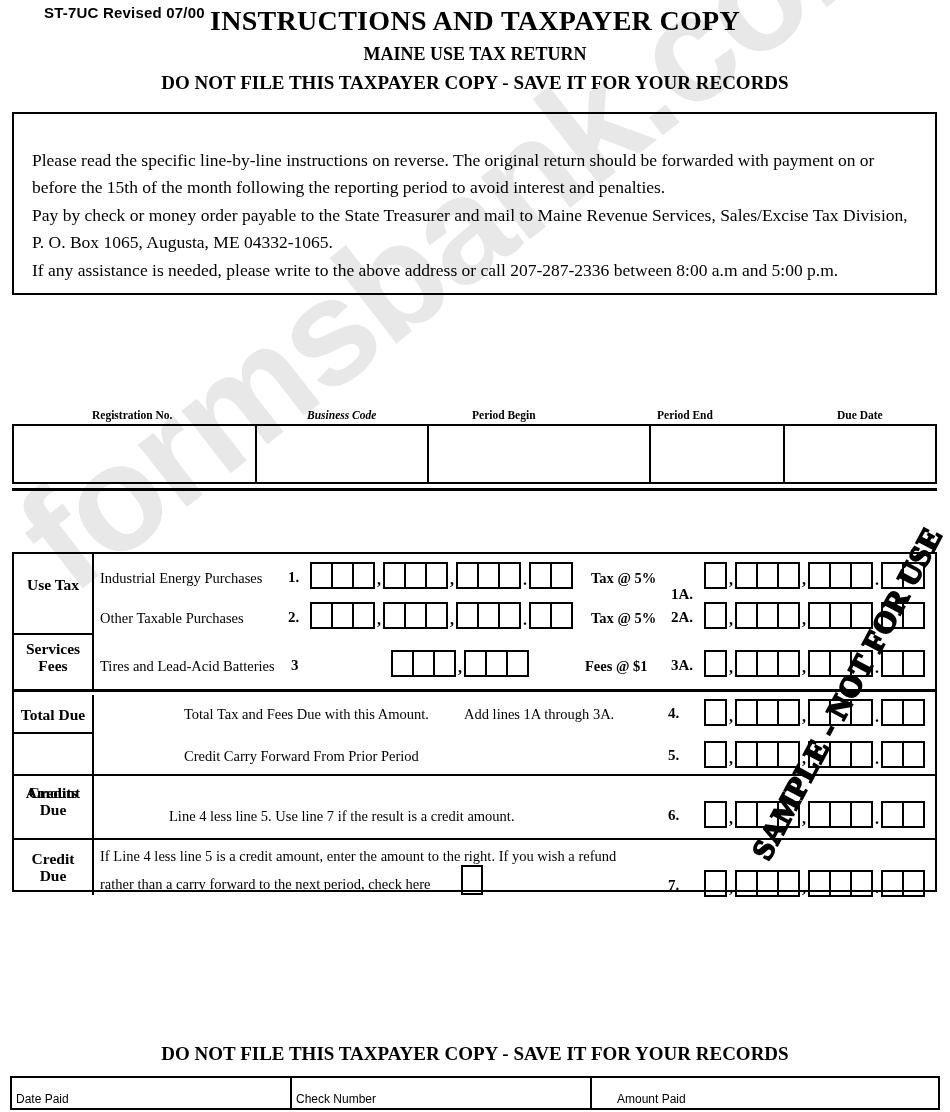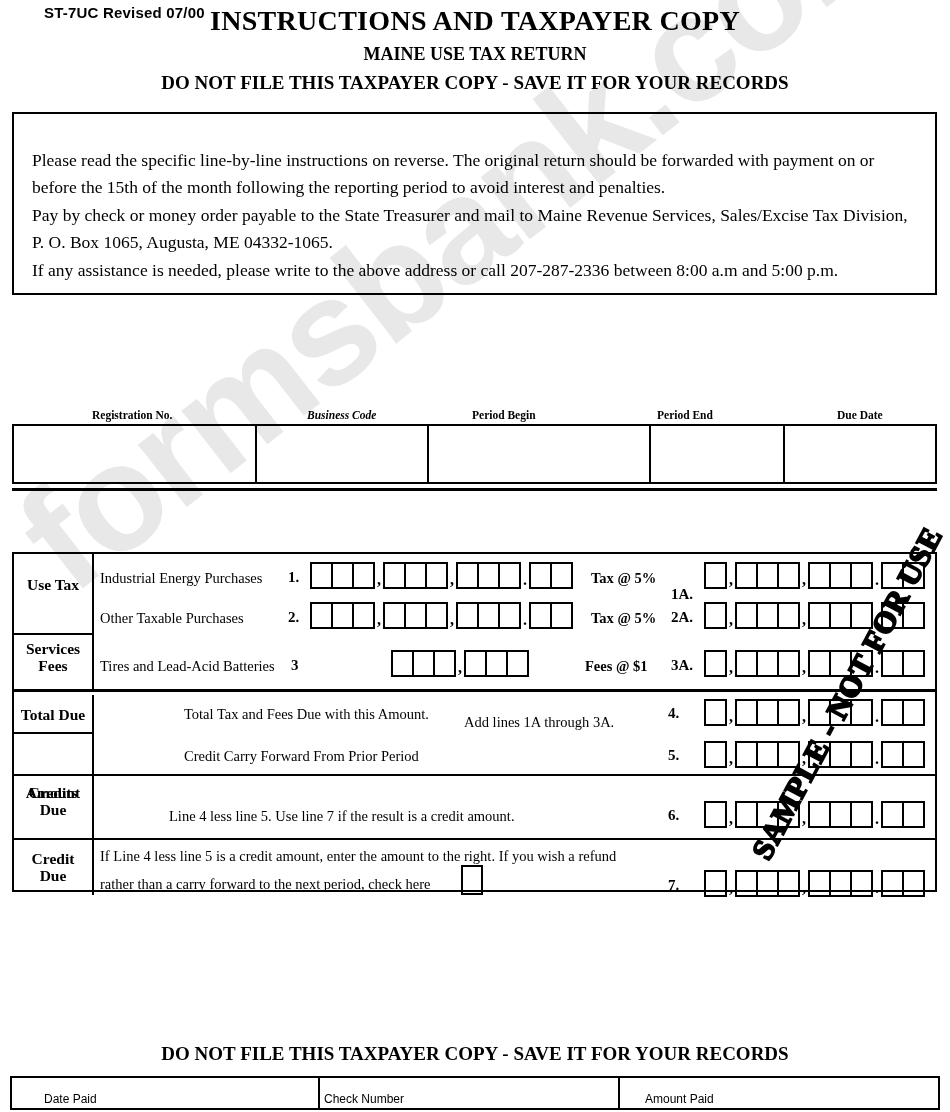--- a/index.html
+++ b/index.html
@@ -252,21 +252,20 @@
   }
   .footer-table {
     position: absolute;
     left: 10px;
     top: 1076px;
     width: 930px;
     height: 34px;
     border: 2px solid #000;
     box-sizing: border-box;
     display: flex;
-    padding-left: 28px;
   }
   .footer-cell {
     border-right: 2px solid #000;
     box-sizing: border-box;
     height: 100%;
     font-family: "Liberation Sans", sans-serif;
     font-size: 12px;
     padding: 14px 0 0 4px;
     white-space: nowrap;
   }
@@ -463,21 +462,21 @@
       <div class="grp">
           <div class="dbox"></div>
           <div class="dbox"></div>
         </div>
     </div>
 
     <div class="hrule thick" style="top:135px;"></div>
 
     <div class="cat-label" style="top:152px;">Total Due</div>
     <div class="desc" style="left:170px; top:152px;">Total Tax and Fees Due with this Amount.</div>
-    <div class="desc" style="left:450px; top:160px;">Add lines 1A through 3A.</div>
+    <div class="desc" style="left:450px; top:152px;">Add lines 1A through 3A.</div>
     <div class="lineno" style="left:654px; top:151px;">4.</div>
     <div class="boxgroup" style="left:690px; top:145px;">
       <div class="grp">
           <div class="dbox"></div>
         </div>
       <span class="sep">,</span>
       <div class="grp">
           <div class="dbox"></div>
           <div class="dbox"></div>
           <div class="dbox"></div>

